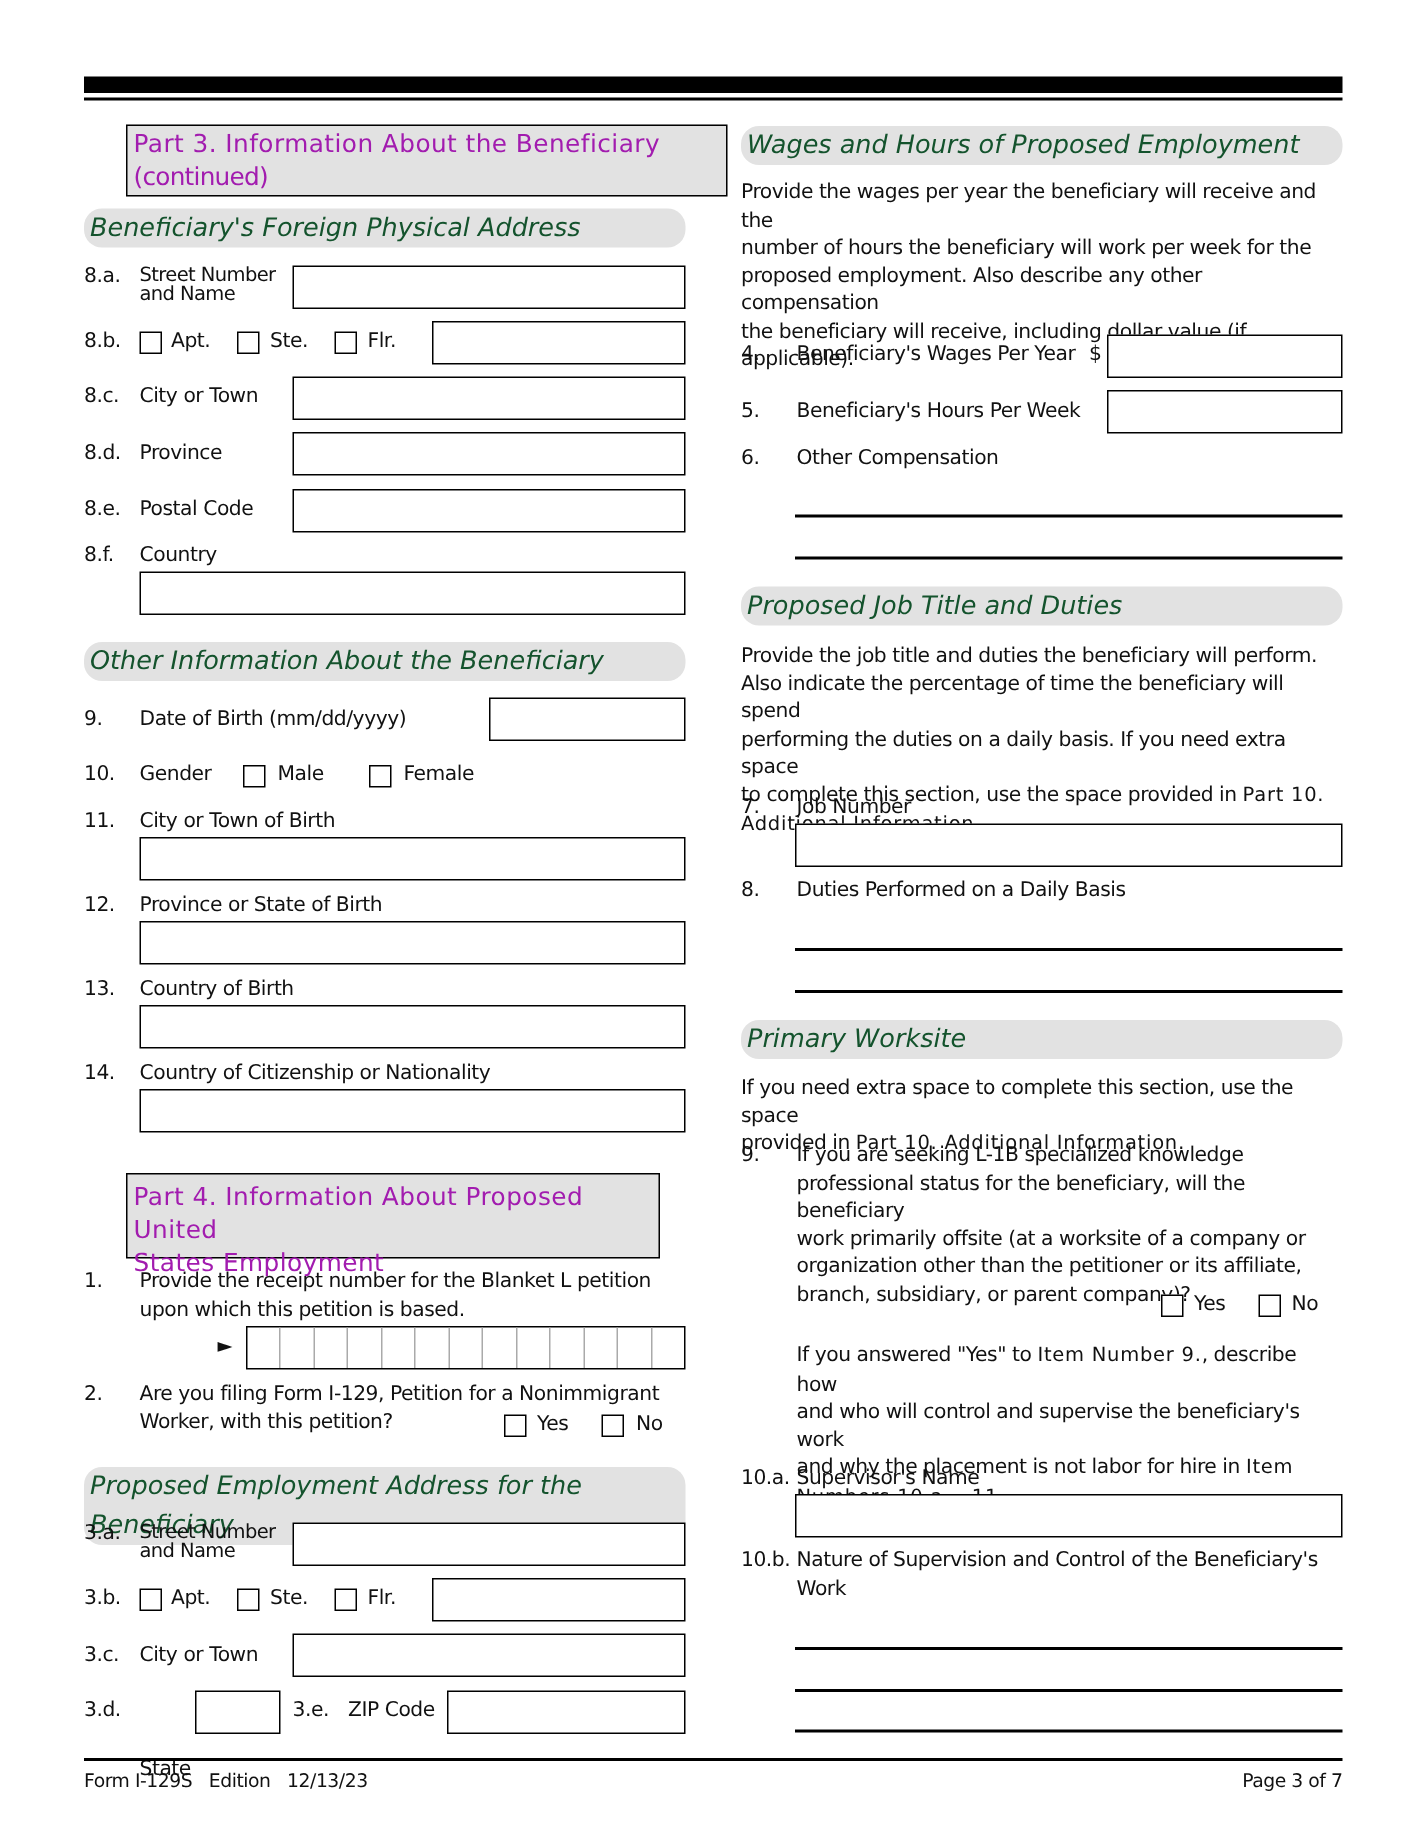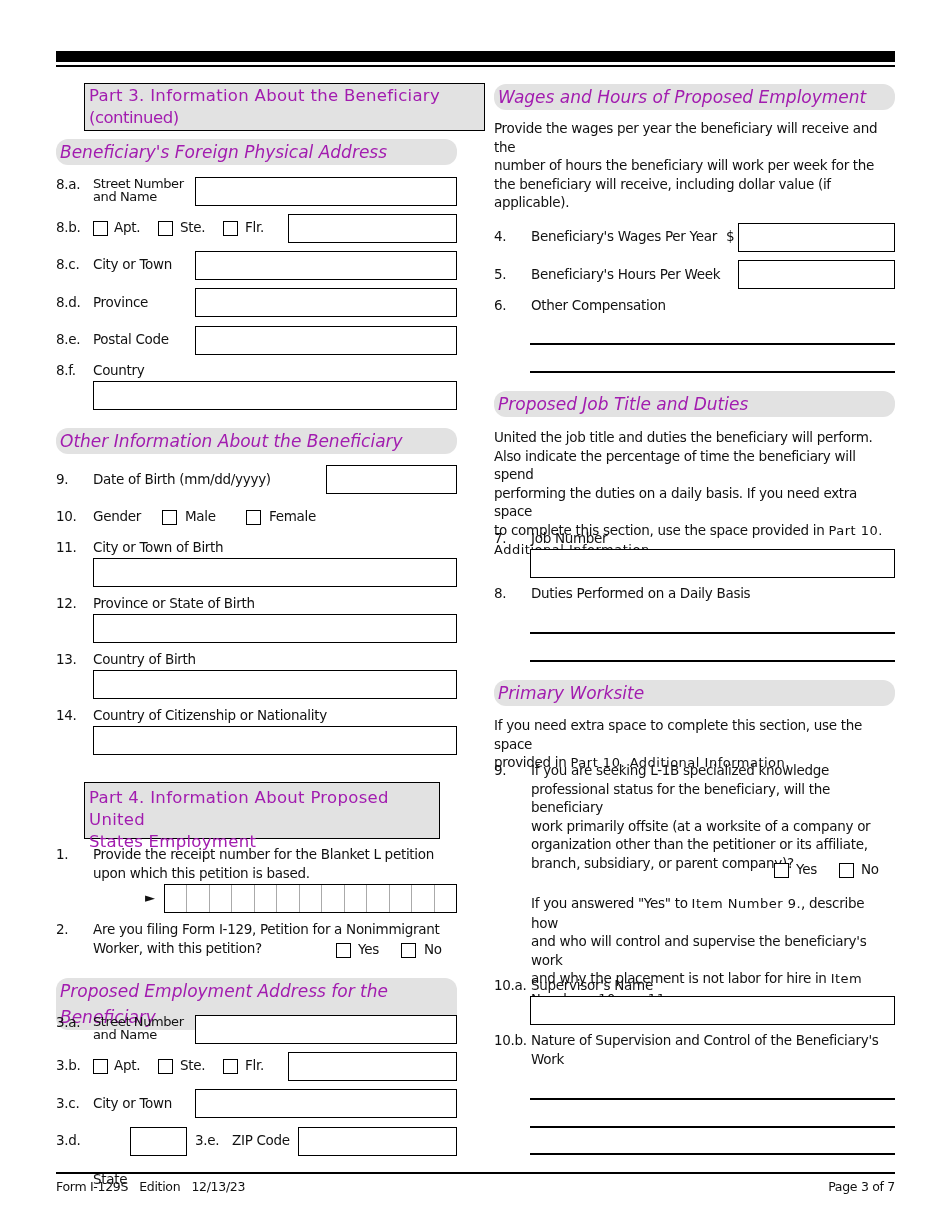--- a/index.html
+++ b/index.html
@@ -1,21 +1,21 @@
 <!DOCTYPE html>
 <html><head>
 <meta charset="utf-8">
 <style>
   * { box-sizing: border-box; margin: 0; padding: 0; }
   body { width: 950px; height: 1230px; background: #ffffff; font-family: "DejaVu Sans", "Liberation Sans", sans-serif; color: #111; position: relative; overflow: hidden; }
   .abs { position: absolute; }
   .topbar { left: 56px; top: 51px; width: 839px; height: 11px; background: #000; }
   .topline { left: 56px; top: 65px; width: 839px; height: 2px; background: #000; }
   .part-hdr { background: #e2e2e2; border: 1.5px solid #000; font-size: 16.5px; letter-spacing: 0.3px; line-height: 22px; padding: 1px 4px; color: #a21caf; margin-left: 28px; }
-  .sec-hdr { background: #e2e2e2; font-style: italic; font-size: 17px; line-height: 26px; padding: 0 4px; color: #a21caf; border-radius: 12px; }
+  .sec-hdr { background: #e2e2e2; font-style: italic; font-size: 17px; line-height: 26px; padding: 0 4px; color: #14532d; border-radius: 12px; }
   .lbl { font-size: 13.5px; color: #111; white-space: nowrap; letter-spacing: -0.3px; }
   .lbl2 { font-size: 13px; line-height: 13px; color: #111; letter-spacing: -0.4px; }
   .num { font-size: 13.5px; color: #111; letter-spacing: -0.3px; }
   .box { border: 1.5px solid #000; background: #fff; height: 29px; }
   .cb { width: 15px; height: 15px; border: 1.2px solid #000; background: #fff; }
   .para { font-size: 13.5px; line-height: 18.5px; color: #111; letter-spacing: -0.3px; }
   .ref { font-family: "DejaVu Sans", sans-serif; font-size: 13px; letter-spacing: 0.5px; }
   .uline { height: 1.5px; background: #000; }
   .receipt { display: flex; border: 1.5px solid #000; height: 29px; }
   .receipt .cell { flex: 1; border-right: 1px solid #aaa; }
@@ -160,41 +160,42 @@
 <div class="abs lbl" style="left:93px; top:1132px;margin-top:39px;">State</div>
 <div class="abs box" style="left:130px; top:1127px; width:57px;"></div>
 <div class="abs num" style="left:195px; top:1132px;">3.e.</div>
 <div class="abs lbl" style="left:232px; top:1132px;">ZIP Code</div>
 <div class="abs box" style="left:298px; top:1127px; width:159px;"></div>
 
 <div class="abs sec-hdr" style="left:494px; top:84px; width:401px;">Wages and Hours of Proposed Employment</div>
 <div class="abs para" style="left:494px; top:119px; width:401px;">
   <div>Provide the wages per year the beneficiary will receive and the</div>
   <div>number of hours the beneficiary will work per week for the</div>
+  <div>proposed employment.  Also describe any other compensation</div>
   <div>the beneficiary will receive, including dollar value (if</div>
   <div>applicable).</div>
 </div>
 
 <div class="abs num" style="left:494px; top:228px;">4.</div>
 <div class="abs lbl" style="left:531px; top:228px;">Beneficiary's Wages Per Year</div>
 <div class="abs lbl" style="left:726px; top:228px;">$</div>
 <div class="abs box" style="left:738px; top:223px; width:157px;"></div>
 
 <div class="abs num" style="left:494px; top:266px;">5.</div>
 <div class="abs lbl" style="left:531px; top:266px;">Beneficiary's Hours Per Week</div>
 <div class="abs box" style="left:738px; top:260px; width:157px;"></div>
 
 <div class="abs num" style="left:494px; top:297px;">6.</div>
 <div class="abs lbl" style="left:531px; top:297px;">Other Compensation</div>
 <div class="abs uline" style="left:530px; top:343px; width:365px;"></div>
 <div class="abs uline" style="left:530px; top:371px; width:365px;"></div>
 
 <div class="abs sec-hdr" style="left:494px; top:391px; width:401px;">Proposed Job Title and Duties</div>
 <div class="abs para" style="left:494px; top:428px; width:401px;">
-  <div>United the job title and duties the beneficiary will perform.</div>
+  <div>Provide the job title and duties the beneficiary will perform.</div>
   <div>Also indicate the percentage of time the beneficiary will spend</div>
   <div>performing the duties on a daily basis.  If you need extra space</div>
   <div><span>to complete this section, use the space provided in </span><span class="ref">Part 10.</span></div>
   <div><span class="ref">Additional Information</span><span>.</span></div>
 </div>
 
 <div class="abs num" style="left:494px; top:530px;">7.</div>
 <div class="abs lbl" style="left:531px; top:530px;">Job Number</div>
 <div class="abs box" style="left:530px; top:549px; width:365px;"></div>
 

